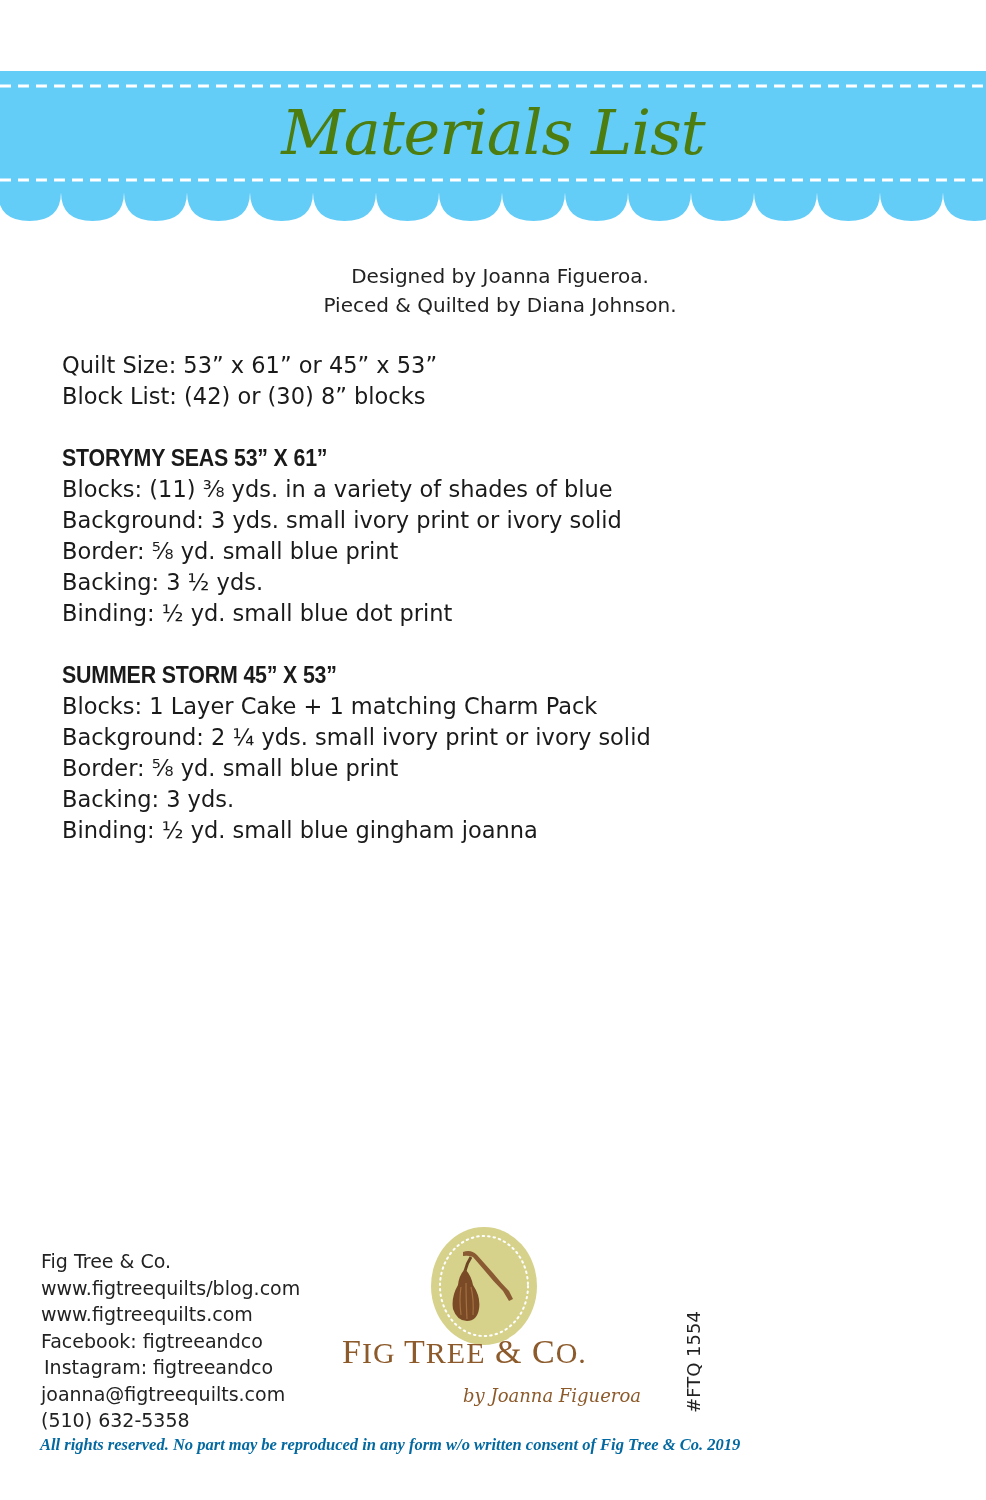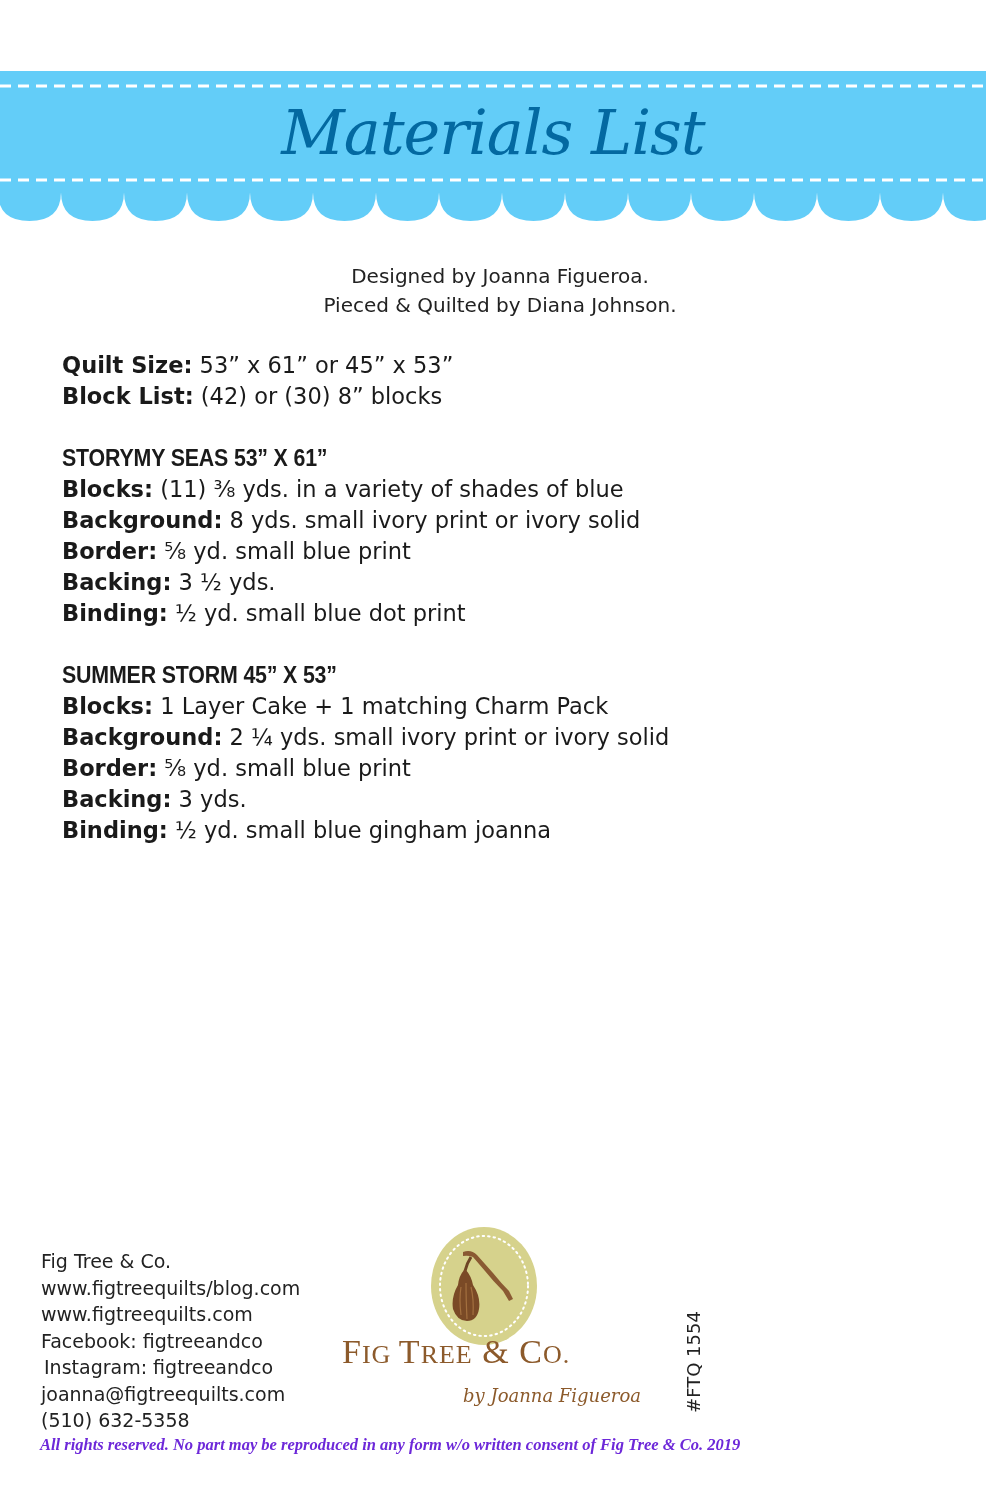--- a/index.html
+++ b/index.html
@@ -27,21 +27,21 @@
       position: absolute;
       left: 0;
       top: 0;
     }
     .banner-title {
       position: absolute;
       left: 0;
       top: 22px;
       width: 986px;
       text-align: center;
-      color: #0369a1;
+      color: #4d7c0f;
       font-family: "DejaVu Serif", serif;
       font-style: italic;
       font-size: 62px;
       line-height: 80px;
       letter-spacing: -1px;
     }
 
     
     .credits {
       position: absolute;
@@ -60,21 +60,21 @@
     .content {
       position: absolute;
       left: 62px;
       top: 350px;
       width: 880px;
       font-size: 22.5px;
       line-height: 31px;
       color: #1a1a1a;
     }
     .line { white-space: nowrap; }
-    .line .lbl { font-weight: bold; margin-top: 20px; }
+    .line .lbl { font-weight: normal; margin-top: 20px; }
     .section-head {
       font-weight: bold;
       font-family: "Liberation Sans", sans-serif;
       font-size: 23px;
       letter-spacing: -0.2px;
       transform: scaleX(0.93);
       transform-origin: left center;
     }
     .spacer { height: 31px; }
 
@@ -109,21 +109,21 @@
       left: 12px;
       top: 108px;
       font-family: "Liberation Serif", serif;
       color: #8c5a2b;
       font-size: 34px;
       line-height: 40px;
       white-space: nowrap;
       letter-spacing: 1px;
     }
     .logo-name .small {
-      font-size: 26px;
+      font-size: 30px;
     }
     .logo-by {
       position: absolute;
       left: 133px;
       top: 161px;
       font-family: "DejaVu Serif", serif;
       font-style: italic;
       color: #8c5a2b;
       font-size: 18px;
       white-space: nowrap;
@@ -145,21 +145,21 @@
     .copyright {
       position: absolute;
       left: 40px;
       top: 1434px;
       width: 920px;
       font-family: "Liberation Serif", serif;
       font-style: italic;
       font-weight: bold;
       font-size: 16.5px;
       line-height: 22px;
-      color: #6d28d9;
+      color: #0369a1;
       white-space: nowrap;
     }
   </style>
 </head>
 <body>
 
 <div class="banner">
   <svg width="986" height="152" viewBox="0 0 986 152">
     <defs>
       <pattern id="scallop" x="-2" y="0" width="63" height="152" patternUnits="userSpaceOnUse">
@@ -185,21 +185,21 @@
   </div>
   <div class="line">
     <span class="lbl">Block List:</span><span> (42) or (30) 8” blocks</span>
   </div>
 
   <div class="spacer"></div>
 
   <div>
     <div class="line section-head">STORYMY SEAS  53” X 61”</div>
     <div class="line"><span class="lbl">Blocks:</span><span> (11) ⅜ yds. in a variety of shades of blue</span></div>
-    <div class="line"><span class="lbl">Background:</span><span> 8 yds. small ivory print or ivory solid</span></div>
+    <div class="line"><span class="lbl">Background:</span><span> 3 yds. small ivory print or ivory solid</span></div>
     <div class="line"><span class="lbl">Border:</span><span> ⅝ yd. small blue print</span></div>
     <div class="line"><span class="lbl">Backing:</span><span> 3 ½ yds.</span></div>
     <div class="line"><span class="lbl">Binding:</span><span>  ½ yd. small blue dot print</span></div>
   </div>
 
   <div class="spacer"></div>
 
   <div>
     <div class="line section-head">SUMMER STORM 45” X 53”</div>
     <div class="line"><span class="lbl">Blocks:</span><span> 1 Layer Cake + 1 matching Charm Pack</span></div>

